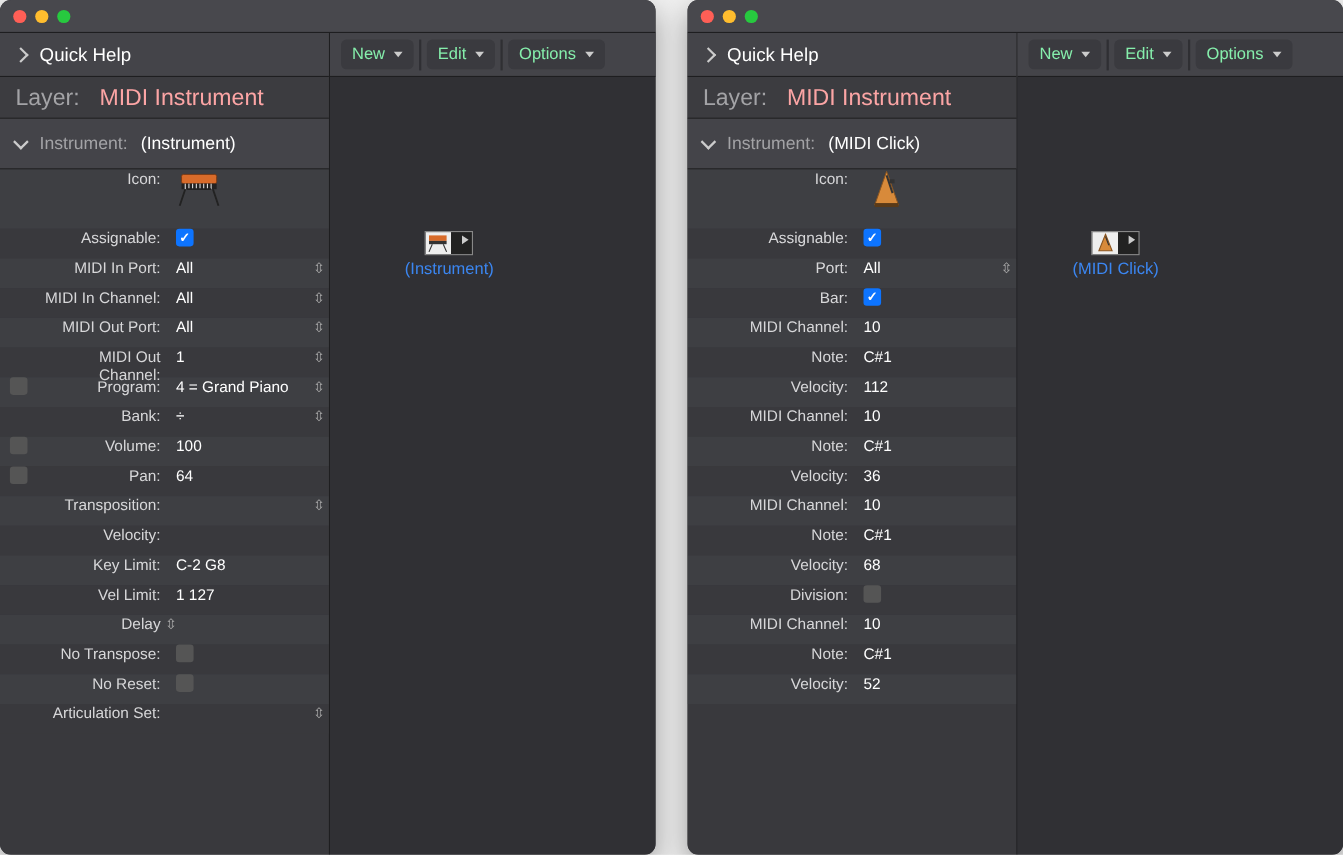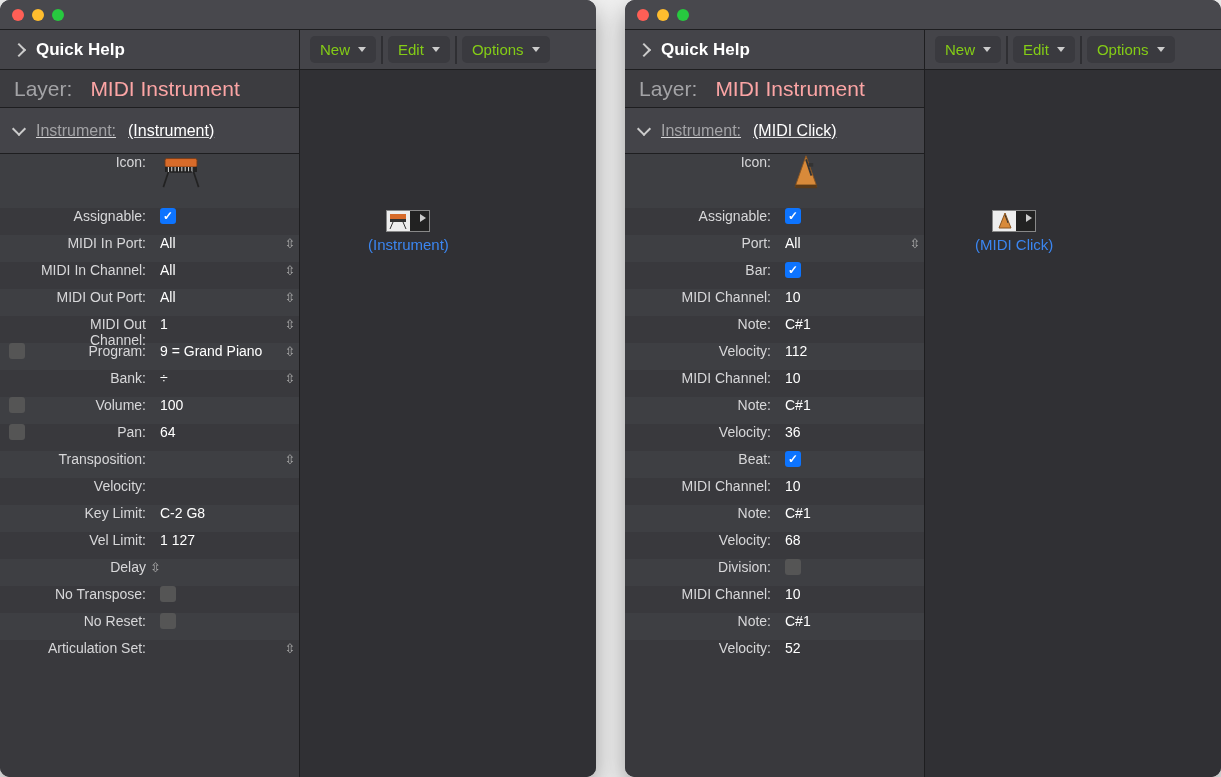--- a/index.html
+++ b/index.html
@@ -81,21 +81,21 @@
   }
 
   
   .qh {
     height: 40px;
     display: flex;
     align-items: center;
     gap: 12px;
     padding: 0 14px;
     font-size: 17px;
-    font-weight: 700;
+    font-weight: 400;
     color: #fff;
     background: var(--bg-toolbar);
     border-bottom: 1px solid var(--sep);
   }
   .chevron {
     width: 10px; height: 10px;
     border-right: 2px solid #ccc;
     border-bottom: 2px solid #ccc;
     transform: rotate(-45deg);
   }
@@ -117,21 +117,20 @@
   
   .instr-hd {
     height: 46px;
     display: flex;
     align-items: center;
     gap: 12px;
     padding: 0 14px;
     font-size: 16px;
     background: var(--bg-toolbar);
     border-bottom: 1px solid var(--sep);
-    text-decoration: underline;
   }
   .instr-hd .lab { color: var(--text-dim); }
   .instr-hd .val { color: #fff; }
 
   
   .prop-list { flex:1; overflow:hidden; }
   .prop-row {
     display: flex;
     align-items: flex-start;
     height: 27px;
@@ -178,21 +177,21 @@
 
   
   .ctoolbar {
     height: 40px;
     background: var(--bg-toolbar);
     border-bottom: 1px solid var(--sep);
     display:flex; align-items:center; padding:0 10px; gap:4px;
   }
   .tbtn {
     background: #3a3a3f;
-    color: #84cc16;
+    color: #86efac;
     border-radius: 5px;
     padding: 5px 10px;
     display:flex; align-items:center; gap:8px;
     font-size:15px;
   }
   .tbtn .caret {
     width:0;height:0;border-left:4px solid transparent;border-right:4px solid transparent;border-top:5px solid #ccc;
   }
   .tsep { width:2px; height:28px; background:#2f2f33; margin:0 1px; }
 
@@ -320,21 +319,21 @@
           <span class="p-stepper">
                 <span class="stepper-glyph"></span>
               </span>
         </div>
         <div class="prop-row">
           <span class="p-check">
                 <span class="chk off"></span>
               </span>
           <span class="p-label">Program:</span>
               <span class="p-colon"></span>
-          <span class="p-value">9 = Grand Piano</span>
+          <span class="p-value">4 = Grand Piano</span>
           <span class="p-stepper">
                 <span class="stepper-glyph"></span>
               </span>
         </div>
         <div class="prop-row">
           <span class="p-check"></span>
           <span class="p-label">Bank:</span>
               <span class="p-colon"></span>
           <span class="p-value">÷</span>
           <span class="p-stepper">
@@ -565,29 +564,20 @@
         </div>
         <div class="prop-row">
           <span class="p-check"></span>
           <span class="p-label">Velocity:</span>
               <span class="p-colon"></span>
           <span class="p-value">36</span>
           <span class="p-stepper"></span>
         </div>
         <div class="prop-row">
           <span class="p-check"></span>
-          <span class="p-label">Beat:</span>
-              <span class="p-colon"></span>
-          <span class="p-value">
-                <span class="chk on"></span>
-              </span>
-          <span class="p-stepper"></span>
-        </div>
-        <div class="prop-row">
-          <span class="p-check"></span>
           <span class="p-label">MIDI Channel:</span>
               <span class="p-colon"></span>
           <span class="p-value">10</span>
           <span class="p-stepper"></span>
         </div>
         <div class="prop-row">
           <span class="p-check"></span>
           <span class="p-label">Note:</span>
               <span class="p-colon"></span>
           <span class="p-value">C#1</span>

